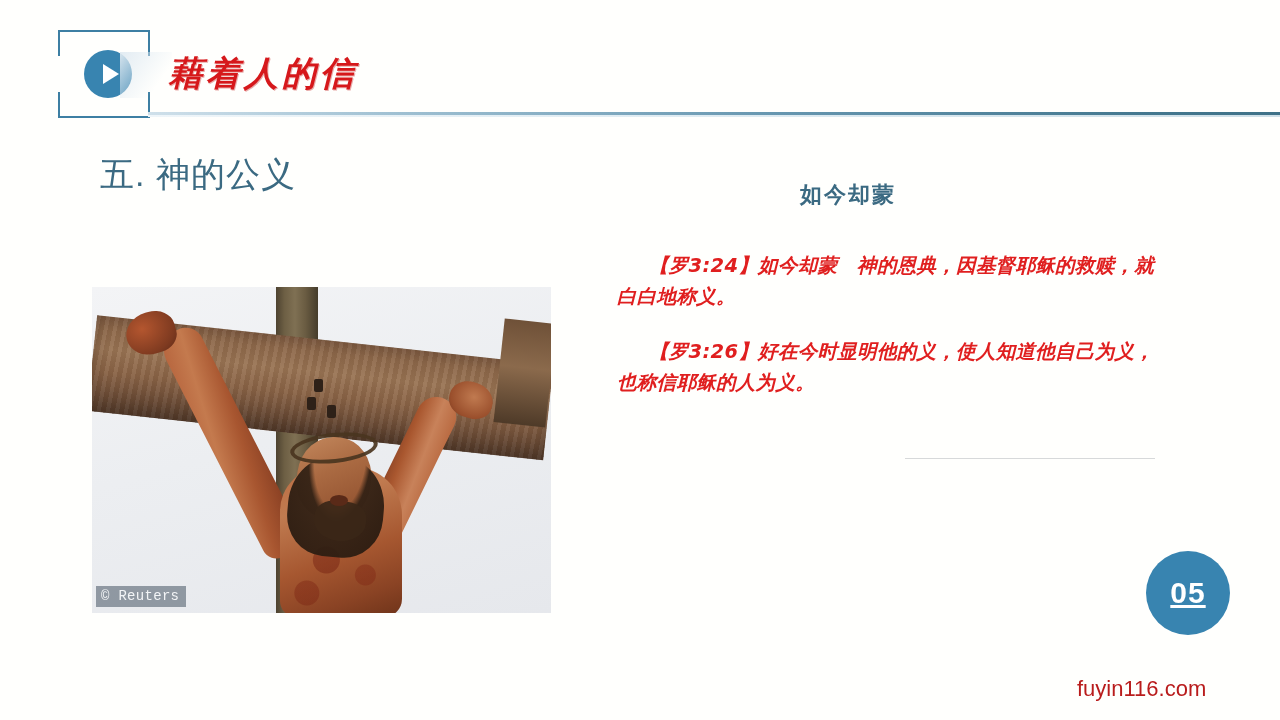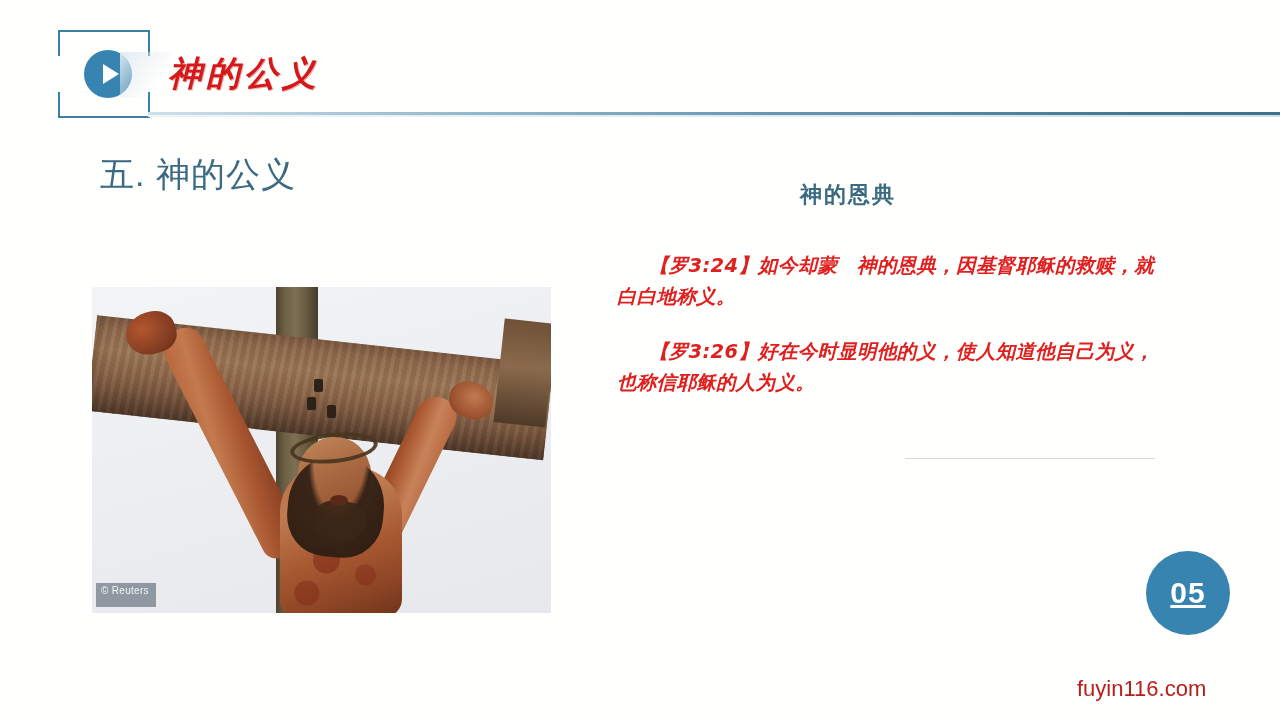--- a/index.html
+++ b/index.html
@@ -217,26 +217,27 @@
   }
   .mouth {
     position:absolute; left:238px; top:208px;
     width:18px; height:11px;
     border-radius:50%;
     background:#5a2a18;
   }
 
   .reuters {
     position:absolute; left:4px; bottom:6px;
-    padding:2px 7px 11px 5px;
+    padding:2px 7px 3px 5px;
     background:rgba(118,128,140,.78);
     color:#f2f4f6;
-    font-size:10px;
+    font-size:14px;
     letter-spacing:.3px;
     white-space:nowrap;
+    font-family:Liberation Mono, monospace;
   }
 
   
   .right-heading {
     position:absolute; left:800px; top:180px;
     font-size:22px; font-weight:bold;
     color:#3b6a82;
     letter-spacing:2px;
     white-space:nowrap;
   }
@@ -299,21 +300,21 @@
       <span class="bf-tr-v"></span>
       <span class="bf-bl-v"></span>
       <span class="bf-br-v"></span>
     </div>
 
     <div class="play-btn">
       <div class="tri"></div>
     </div>
     <div class="play-sheen"></div>
 
-    <div class="brand-title">神的公义</div>
+    <div class="brand-title">藉着人的信</div>
 
     <div class="header-rule"></div>
     <div class="header-rule-soft"></div>
   </div>
 
   <div class="section-title">五. 神的公义</div>
 
   <div class="photo-wrap">
     <div class="photo">
       <div class="post"></div>
@@ -329,21 +330,21 @@
       <div class="torso"></div>
       <div class="head"></div>
       <div class="hair"></div>
       <div class="crown"></div>
       <div class="beard"></div>
       <div class="mouth"></div>
     </div>
     <div class="reuters">© Reuters</div>
   </div>
 
-  <div class="right-heading">神的恩典</div>
+  <div class="right-heading">如今却蒙</div>
 
   <div class="verses">
     <p class="verse">【罗3:24】如今却蒙　神的恩典，因基督耶稣的救赎，就白白地称义。</p>
     <p class="verse">【罗3:26】好在今时显明他的义，使人知道他自己为义，也称信耶稣的人为义。</p>
   </div>
 
   <div class="stray-rule"></div>
 
   <div class="page-badge">05</div>
 

